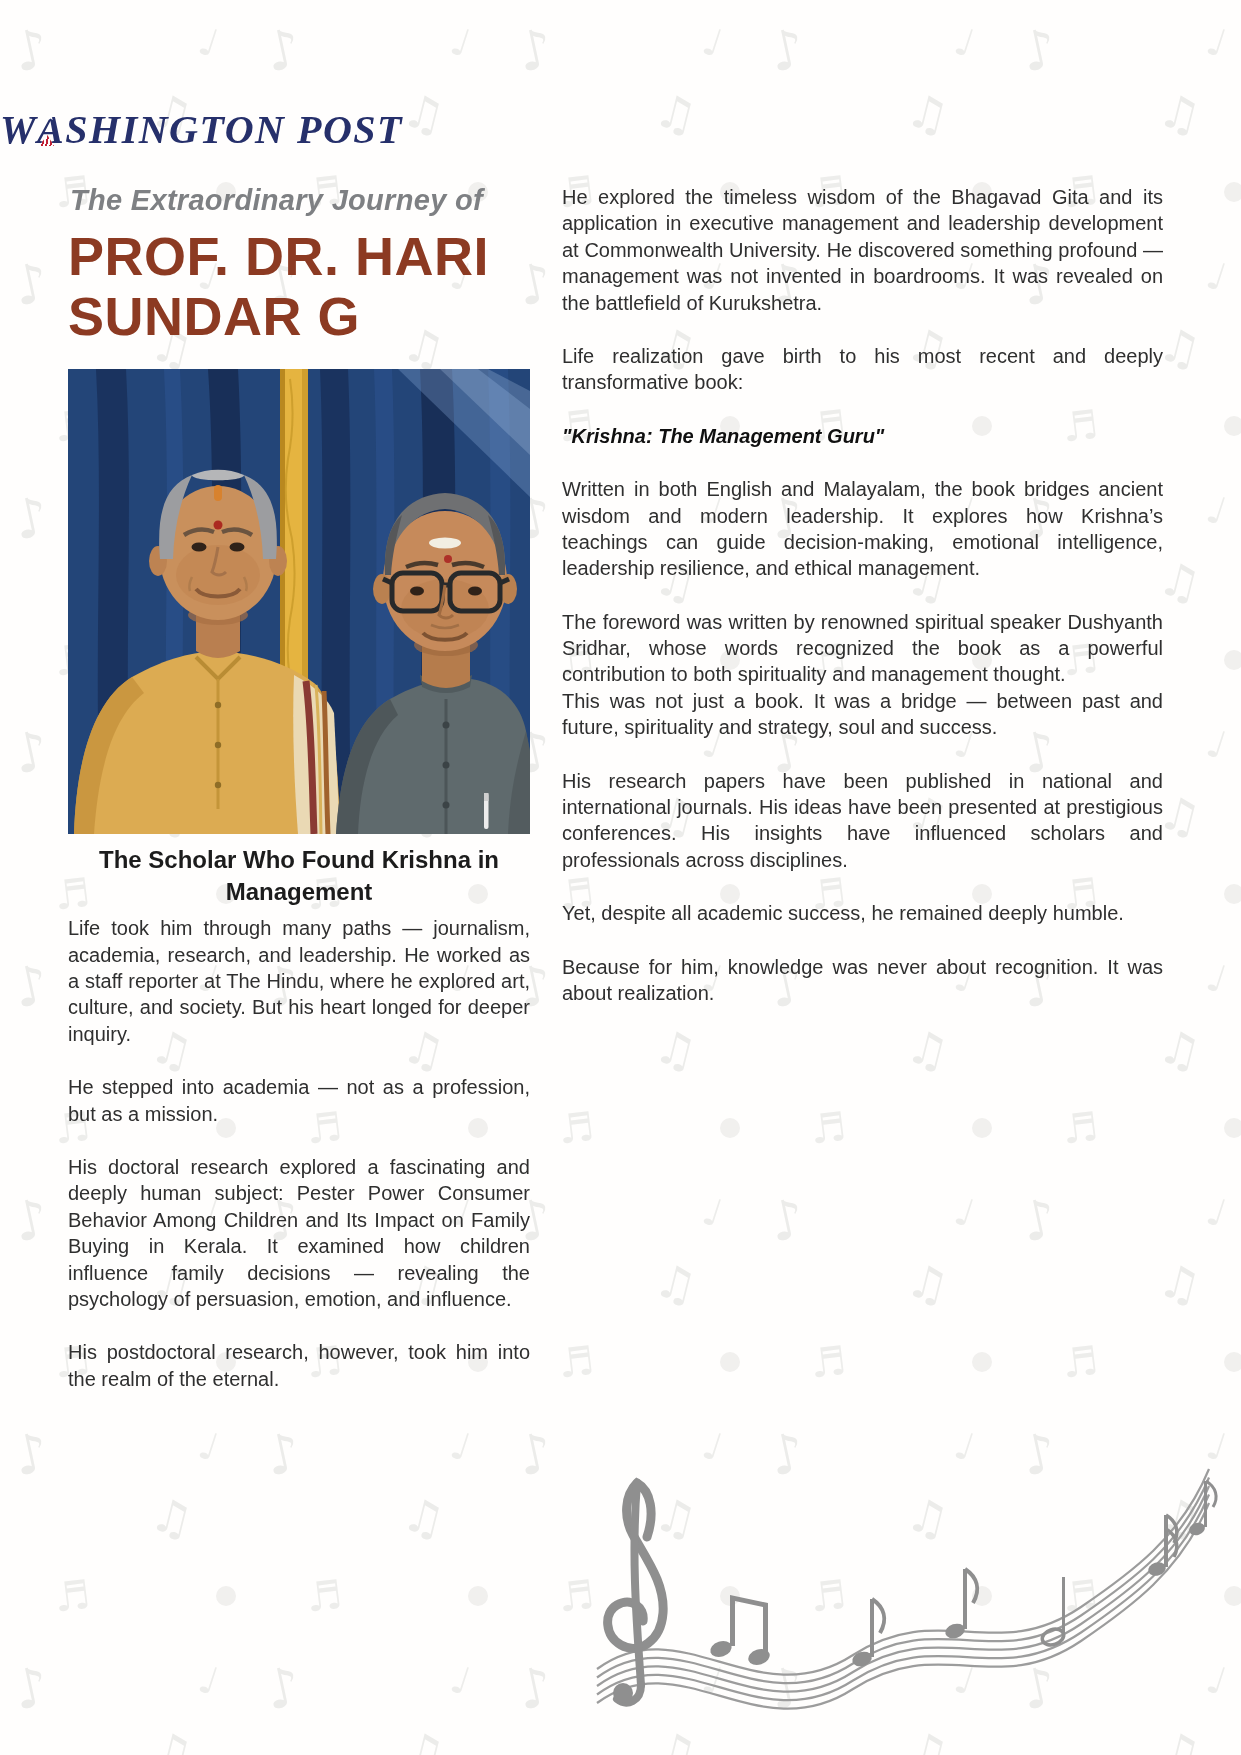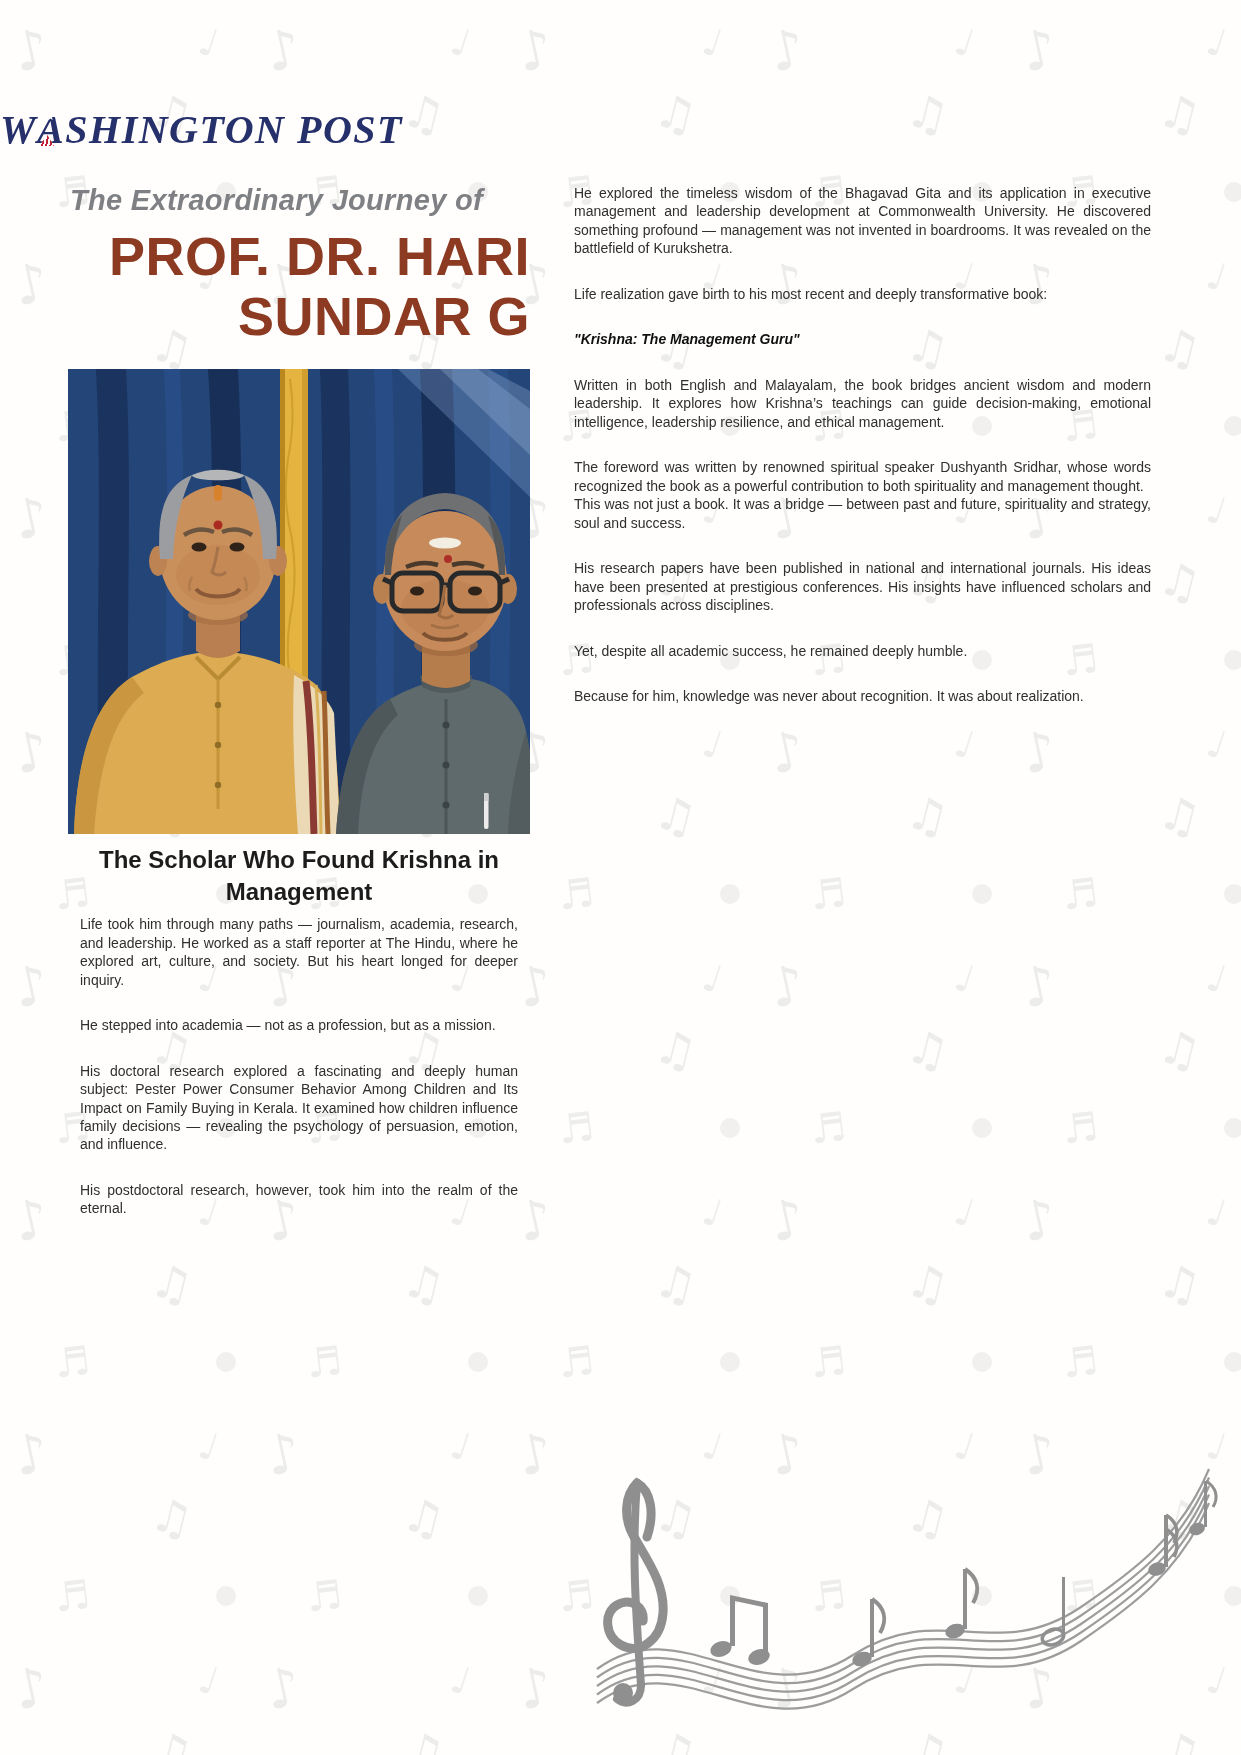--- a/index.html
+++ b/index.html
@@ -30,33 +30,33 @@
 
   .columns{display:flex;gap:32px;margin:34px 78px 0 68px;}
   .col-left{width:462px;flex:none;}
   .col-right{flex:1;min-width:0;}
 
   .kicker{
     font-size:29px;font-weight:700;font-style:italic;color:#7e8083;
     letter-spacing:.3px;margin:0 0 10px 2px;
   }
   .title{margin:0;color:#8c3a22;font-weight:700;font-size:54px;line-height:1.11;letter-spacing:.5px;}
-  .title span{display:block;white-space:nowrap;text-align:right;}
+  .title span{display:block;white-space:nowrap;}
 
   .photo{width:462px;height:465px;margin-top:22px;}
   .photo svg{display:block;}
 
   .caption{
     font-weight:700;font-size:24px;line-height:1.32;color:#1c1c1c;
     text-align:center;margin:10px 28px 8px;
   }
 
   p.body{
-    font-size:14px;line-height:1.32;text-align:justify;color:#2f2f2f;
-    margin:0 12px 27px;
+    font-size:20px;line-height:1.32;text-align:justify;color:#2f2f2f;
+    margin:0 0 27px;
   }
   p.book-title{font-weight:700;font-style:italic;color:#101010;}
   p.tight{margin-bottom:0;}
 </style>
 </head>
 <body>
 
 <div class="watermark">
   <svg width="1241" height="1755" xmlns="http://www.w3.org/2000/svg">
     <defs>

